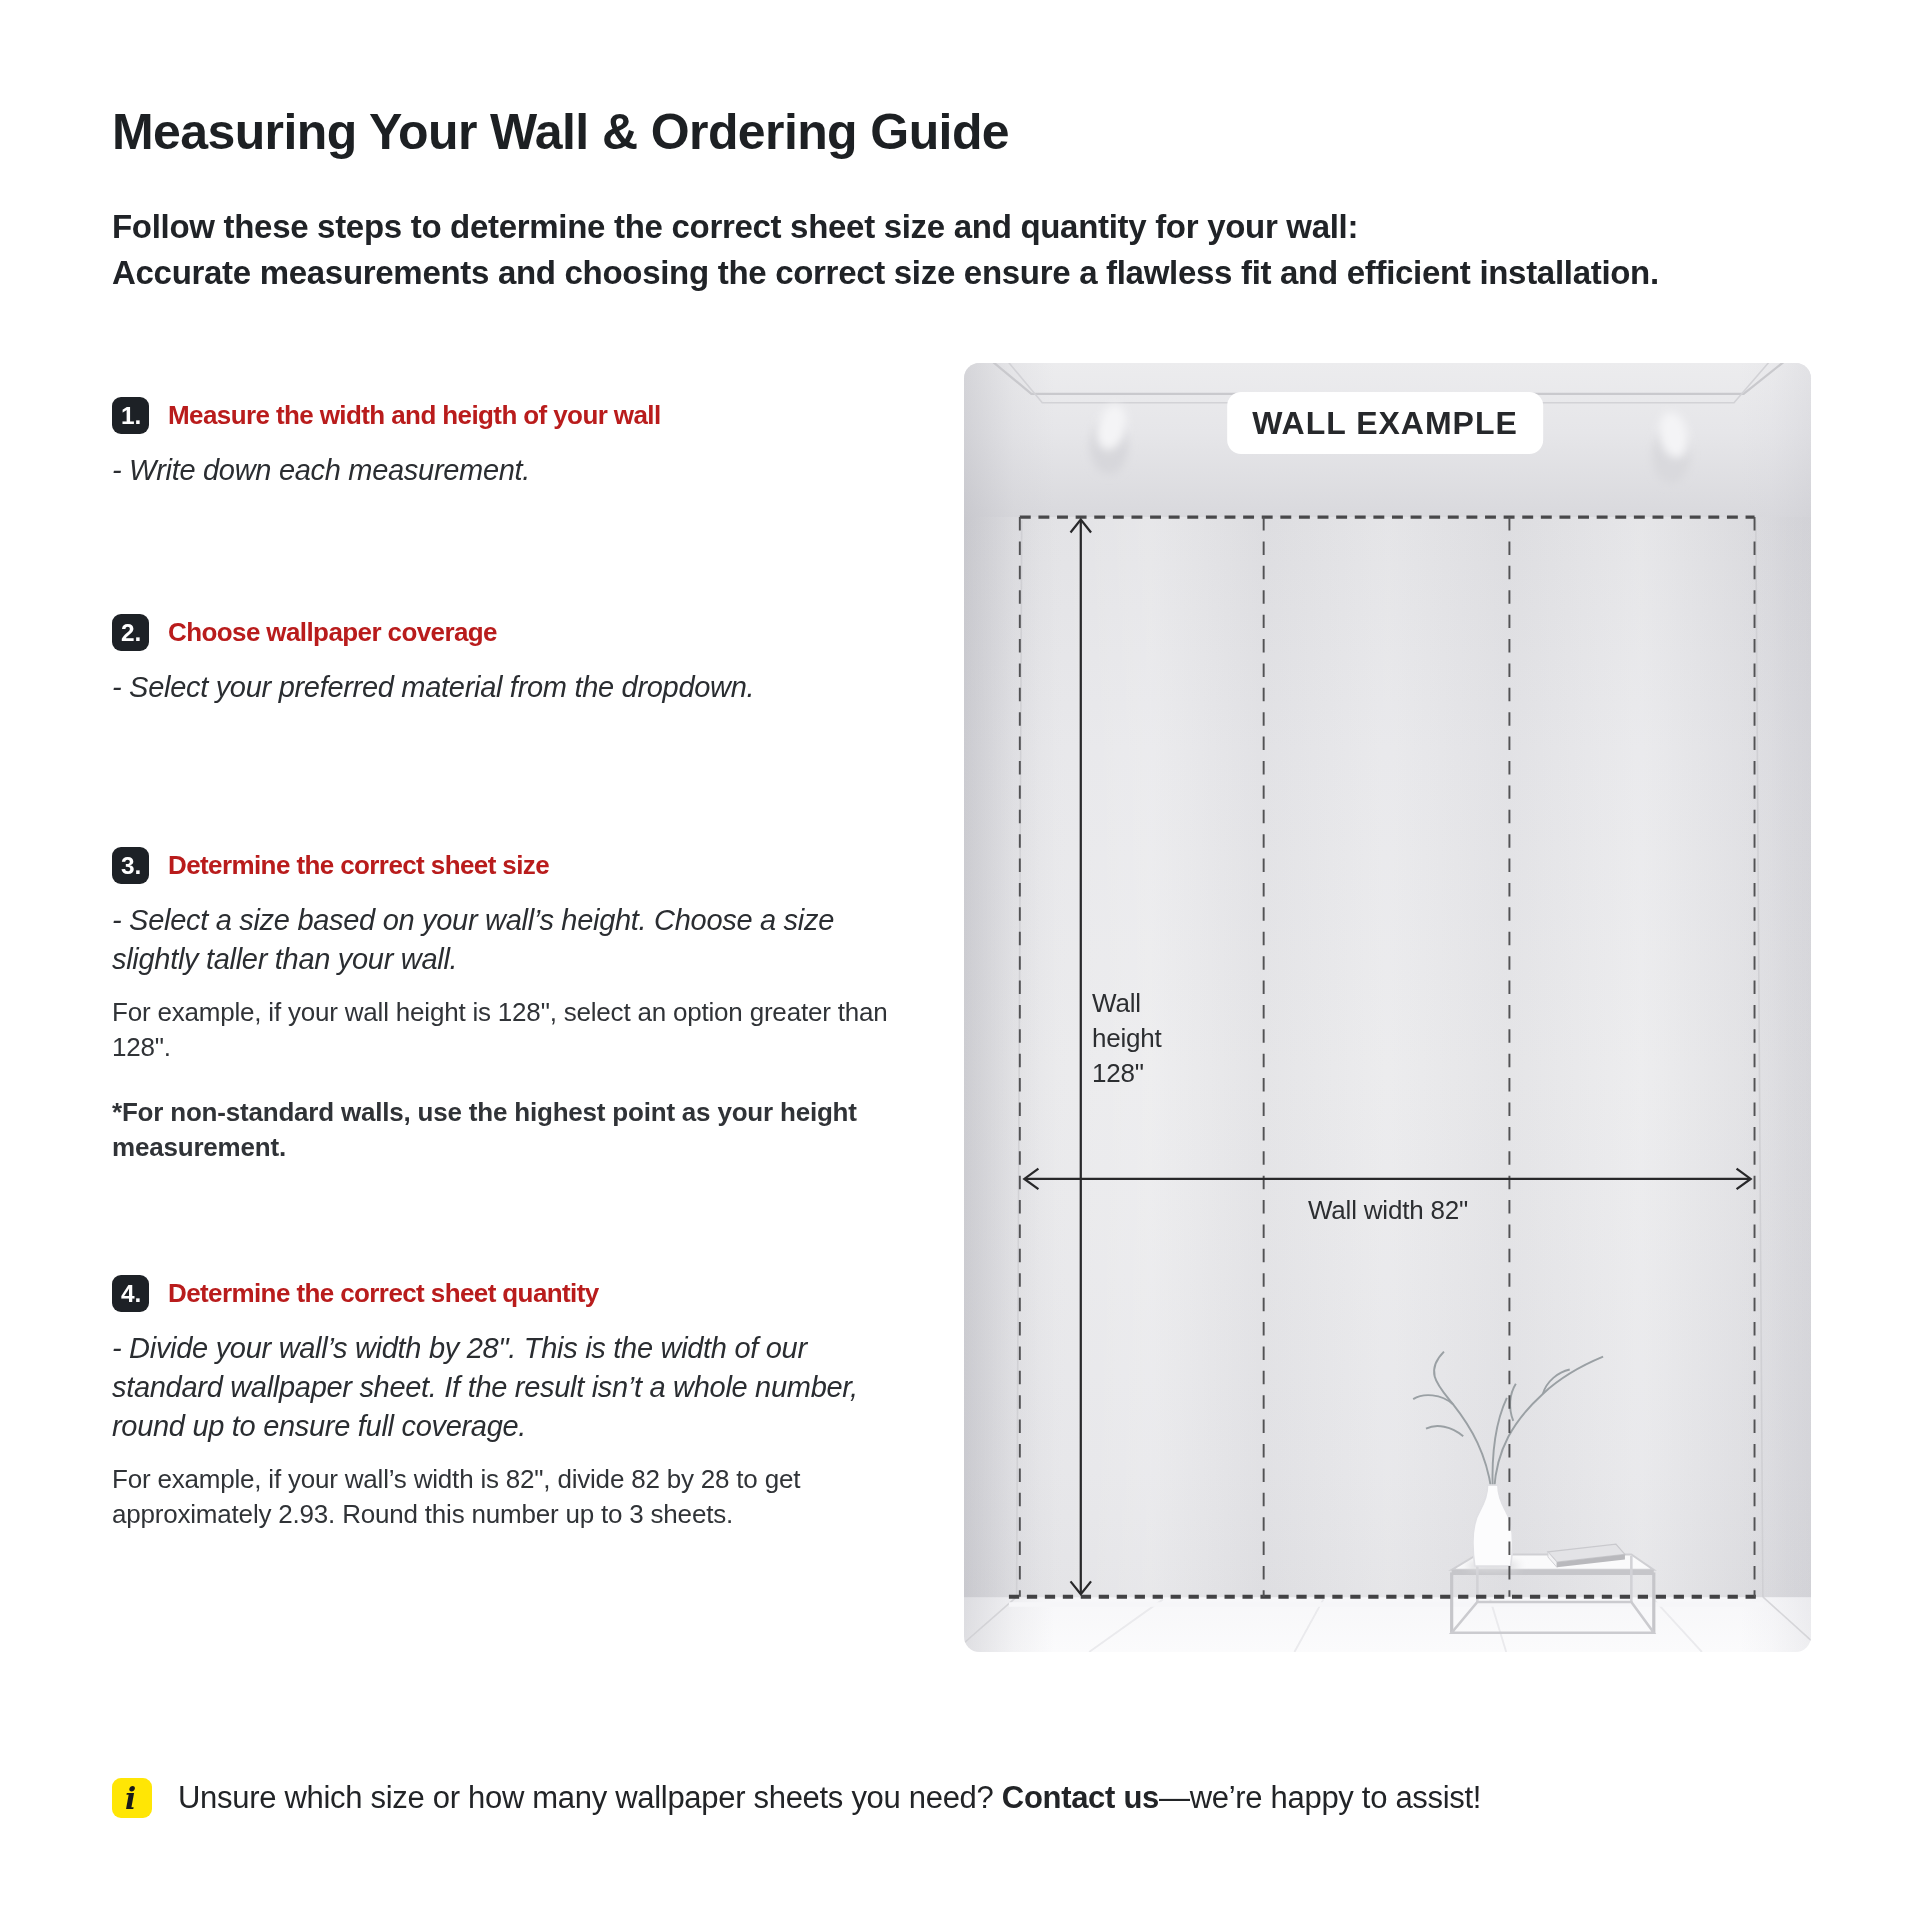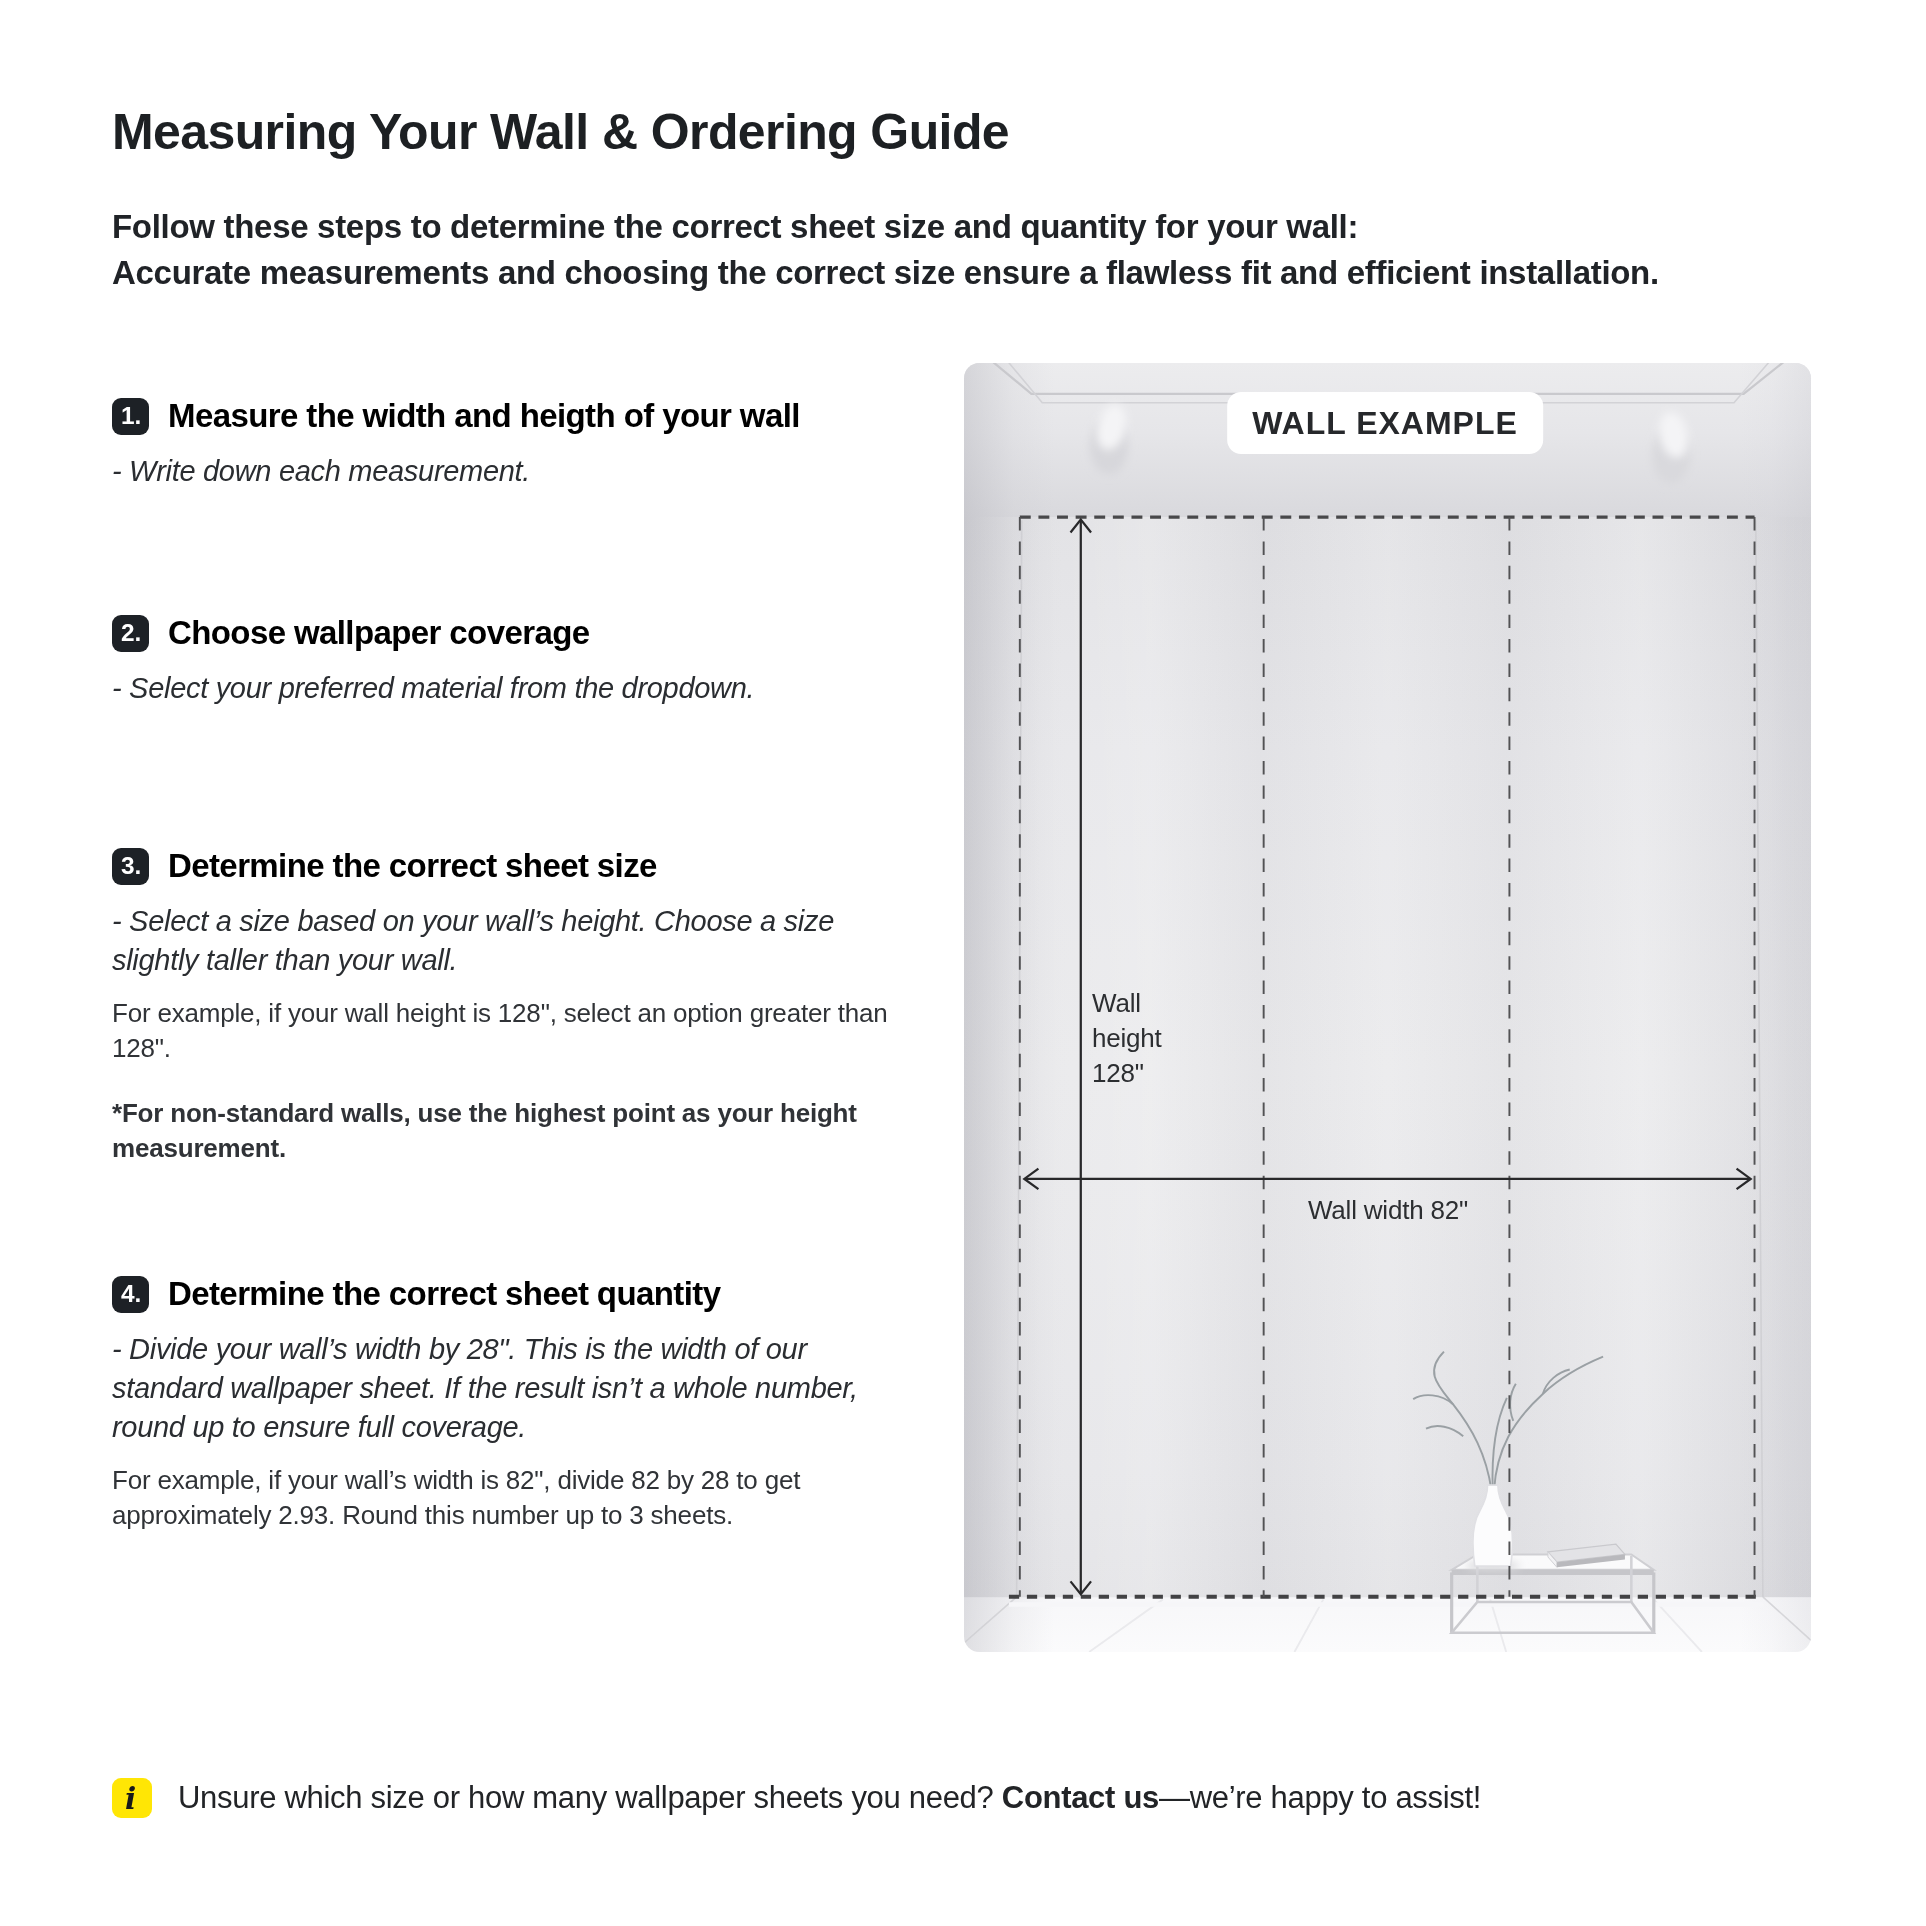--- a/index.html
+++ b/index.html
@@ -16,21 +16,21 @@
     position:absolute;left:112px;top:204px;width:1721px;font-size:33px;font-weight:700;
     line-height:46px;letter-spacing:-0.3px;color:#202327;
   }
   .step{position:absolute;left:112px;width:806px;}
   .step-head{display:flex;align-items:center;gap:19px;}
   .badge{
     flex:0 0 auto;width:37px;height:37px;border-radius:9px;background:#1d2126;
     color:#ffffff;font-size:24.4px;font-weight:700;display:flex;align-items:center;justify-content:center;
     padding-left:1.3px;box-sizing:border-box;
   }
-  .step-heading{font-size:33px;font-weight:700;letter-spacing:-0.6px;color:#000000;white-space:nowrap;}
+  .step-heading{font-size:26px;font-weight:700;letter-spacing:-0.6px;color:#b91c1c;white-space:nowrap;}
   .step-body{margin-top:16.7px;font-size:29px;line-height:39px;letter-spacing:-0.3px;color:#2a2d31;font-style:italic;}
   .step-example{margin-top:16.7px;font-size:26px;line-height:35px;letter-spacing:-0.2px;color:#303337;}
   .step-note{margin-top:29.5px;font-size:26px;line-height:35px;letter-spacing:-0.2px;color:#303337;font-weight:bold;}
   .s1{top:397px;} .s2{top:614px;} .s3{top:847px;} .s4{top:1275px;}
   
   .footer{position:absolute;left:112px;top:1778px;display:flex;align-items:center;gap:26px;}
   .info-icon{
     width:40px;height:40px;border-radius:9px;background:#ffe605;flex:0 0 auto;
     display:flex;align-items:center;justify-content:center;
     font-family:"DejaVu Serif","Liberation Serif",serif;font-style:italic;font-weight:700;

